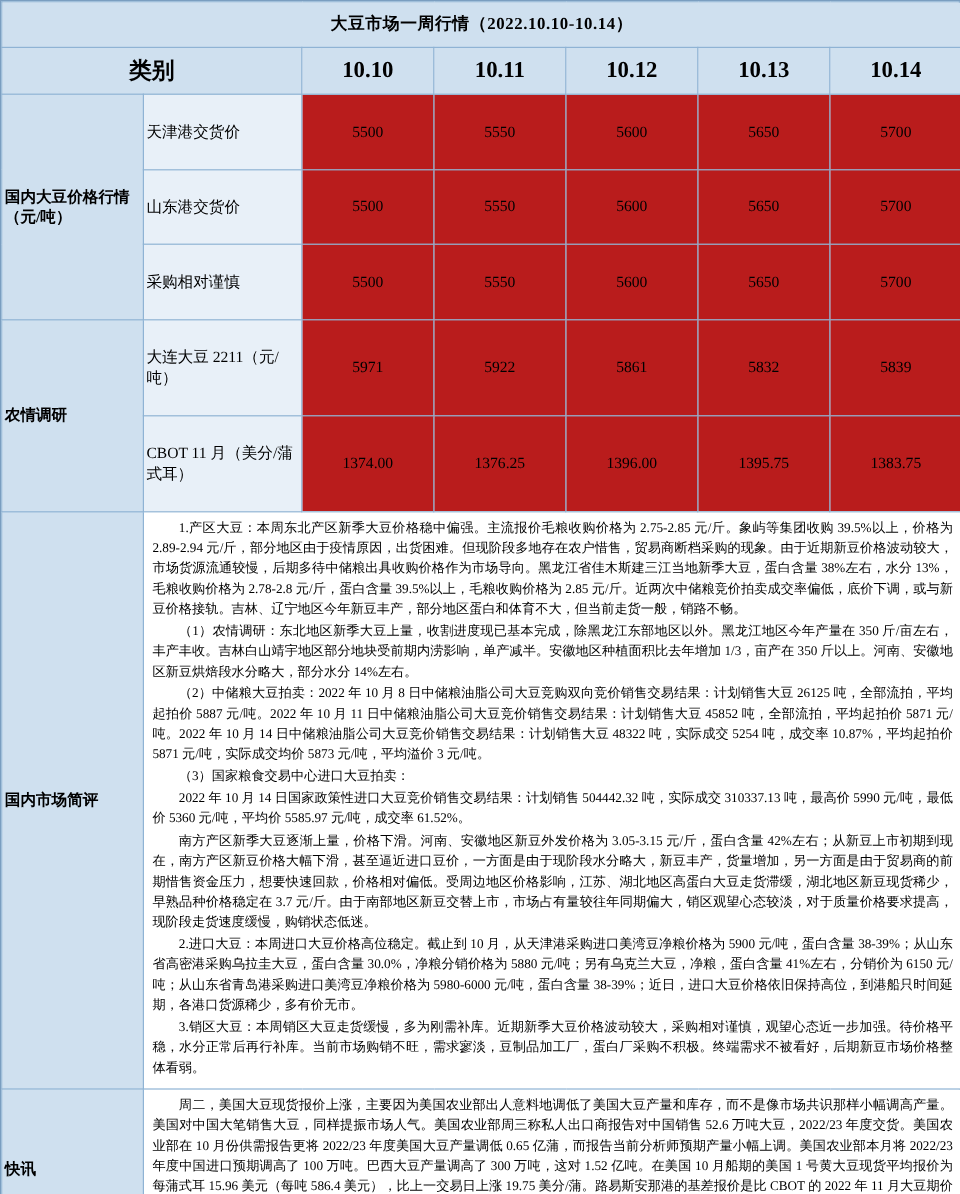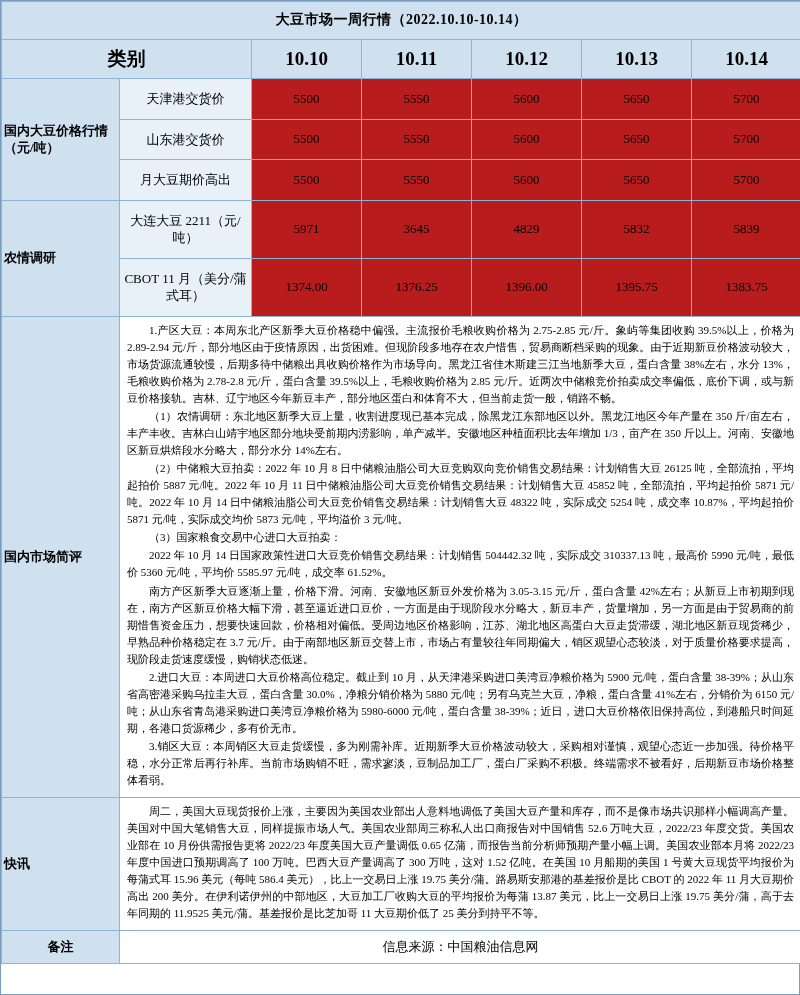--- a/index.html
+++ b/index.html
@@ -44,23 +44,22 @@
   }
   .rowlabel {
     background: #cfe0ef;
     font-weight: bold;
     font-size: 13px;
     padding: 4px 2px;
     line-height: 1.35;
   }
   .subrowlabel {
     background: #e8f0f8;
-    text-align: center;
     font-size: 13px;
-    padding: 11px 2px;
+    padding: 22px 2px;
     line-height: 1.35;
   }
   .val {
     text-align: center;
     font-size: 13px;
     padding: 5px 2px;
     background: #b91c1c;
   }
   .bodytext {
     background: #ffffff;
@@ -133,34 +132,34 @@
       </tr>
       <tr>
         <td class="subrowlabel">山东港交货价</td>
         <td class="val">5500</td>
         <td class="val">5550</td>
         <td class="val">5600</td>
         <td class="val">5650</td>
         <td class="val">5700</td>
       </tr>
       <tr>
-        <td class="subrowlabel">月大豆期价高出</td>
+        <td class="subrowlabel">采购相对谨慎</td>
         <td class="val">5500</td>
         <td class="val">5550</td>
         <td class="val">5600</td>
         <td class="val">5650</td>
         <td class="val">5700</td>
       </tr>
 
       <tr>
         <td class="rowlabel" rowspan="2">农情调研</td>
         <td class="subrowlabel">大连大豆 2211（元/吨）</td>
         <td class="val">5971</td>
-        <td class="val">3645</td>
-        <td class="val">4829</td>
+        <td class="val">5922</td>
+        <td class="val">5861</td>
         <td class="val">5832</td>
         <td class="val">5839</td>
       </tr>
       <tr>
         <td class="subrowlabel">CBOT 11 月（美分/蒲式耳）</td>
         <td class="val">1374.00</td>
         <td class="val">1376.25</td>
         <td class="val">1396.00</td>
         <td class="val">1395.75</td>
         <td class="val">1383.75</td>

